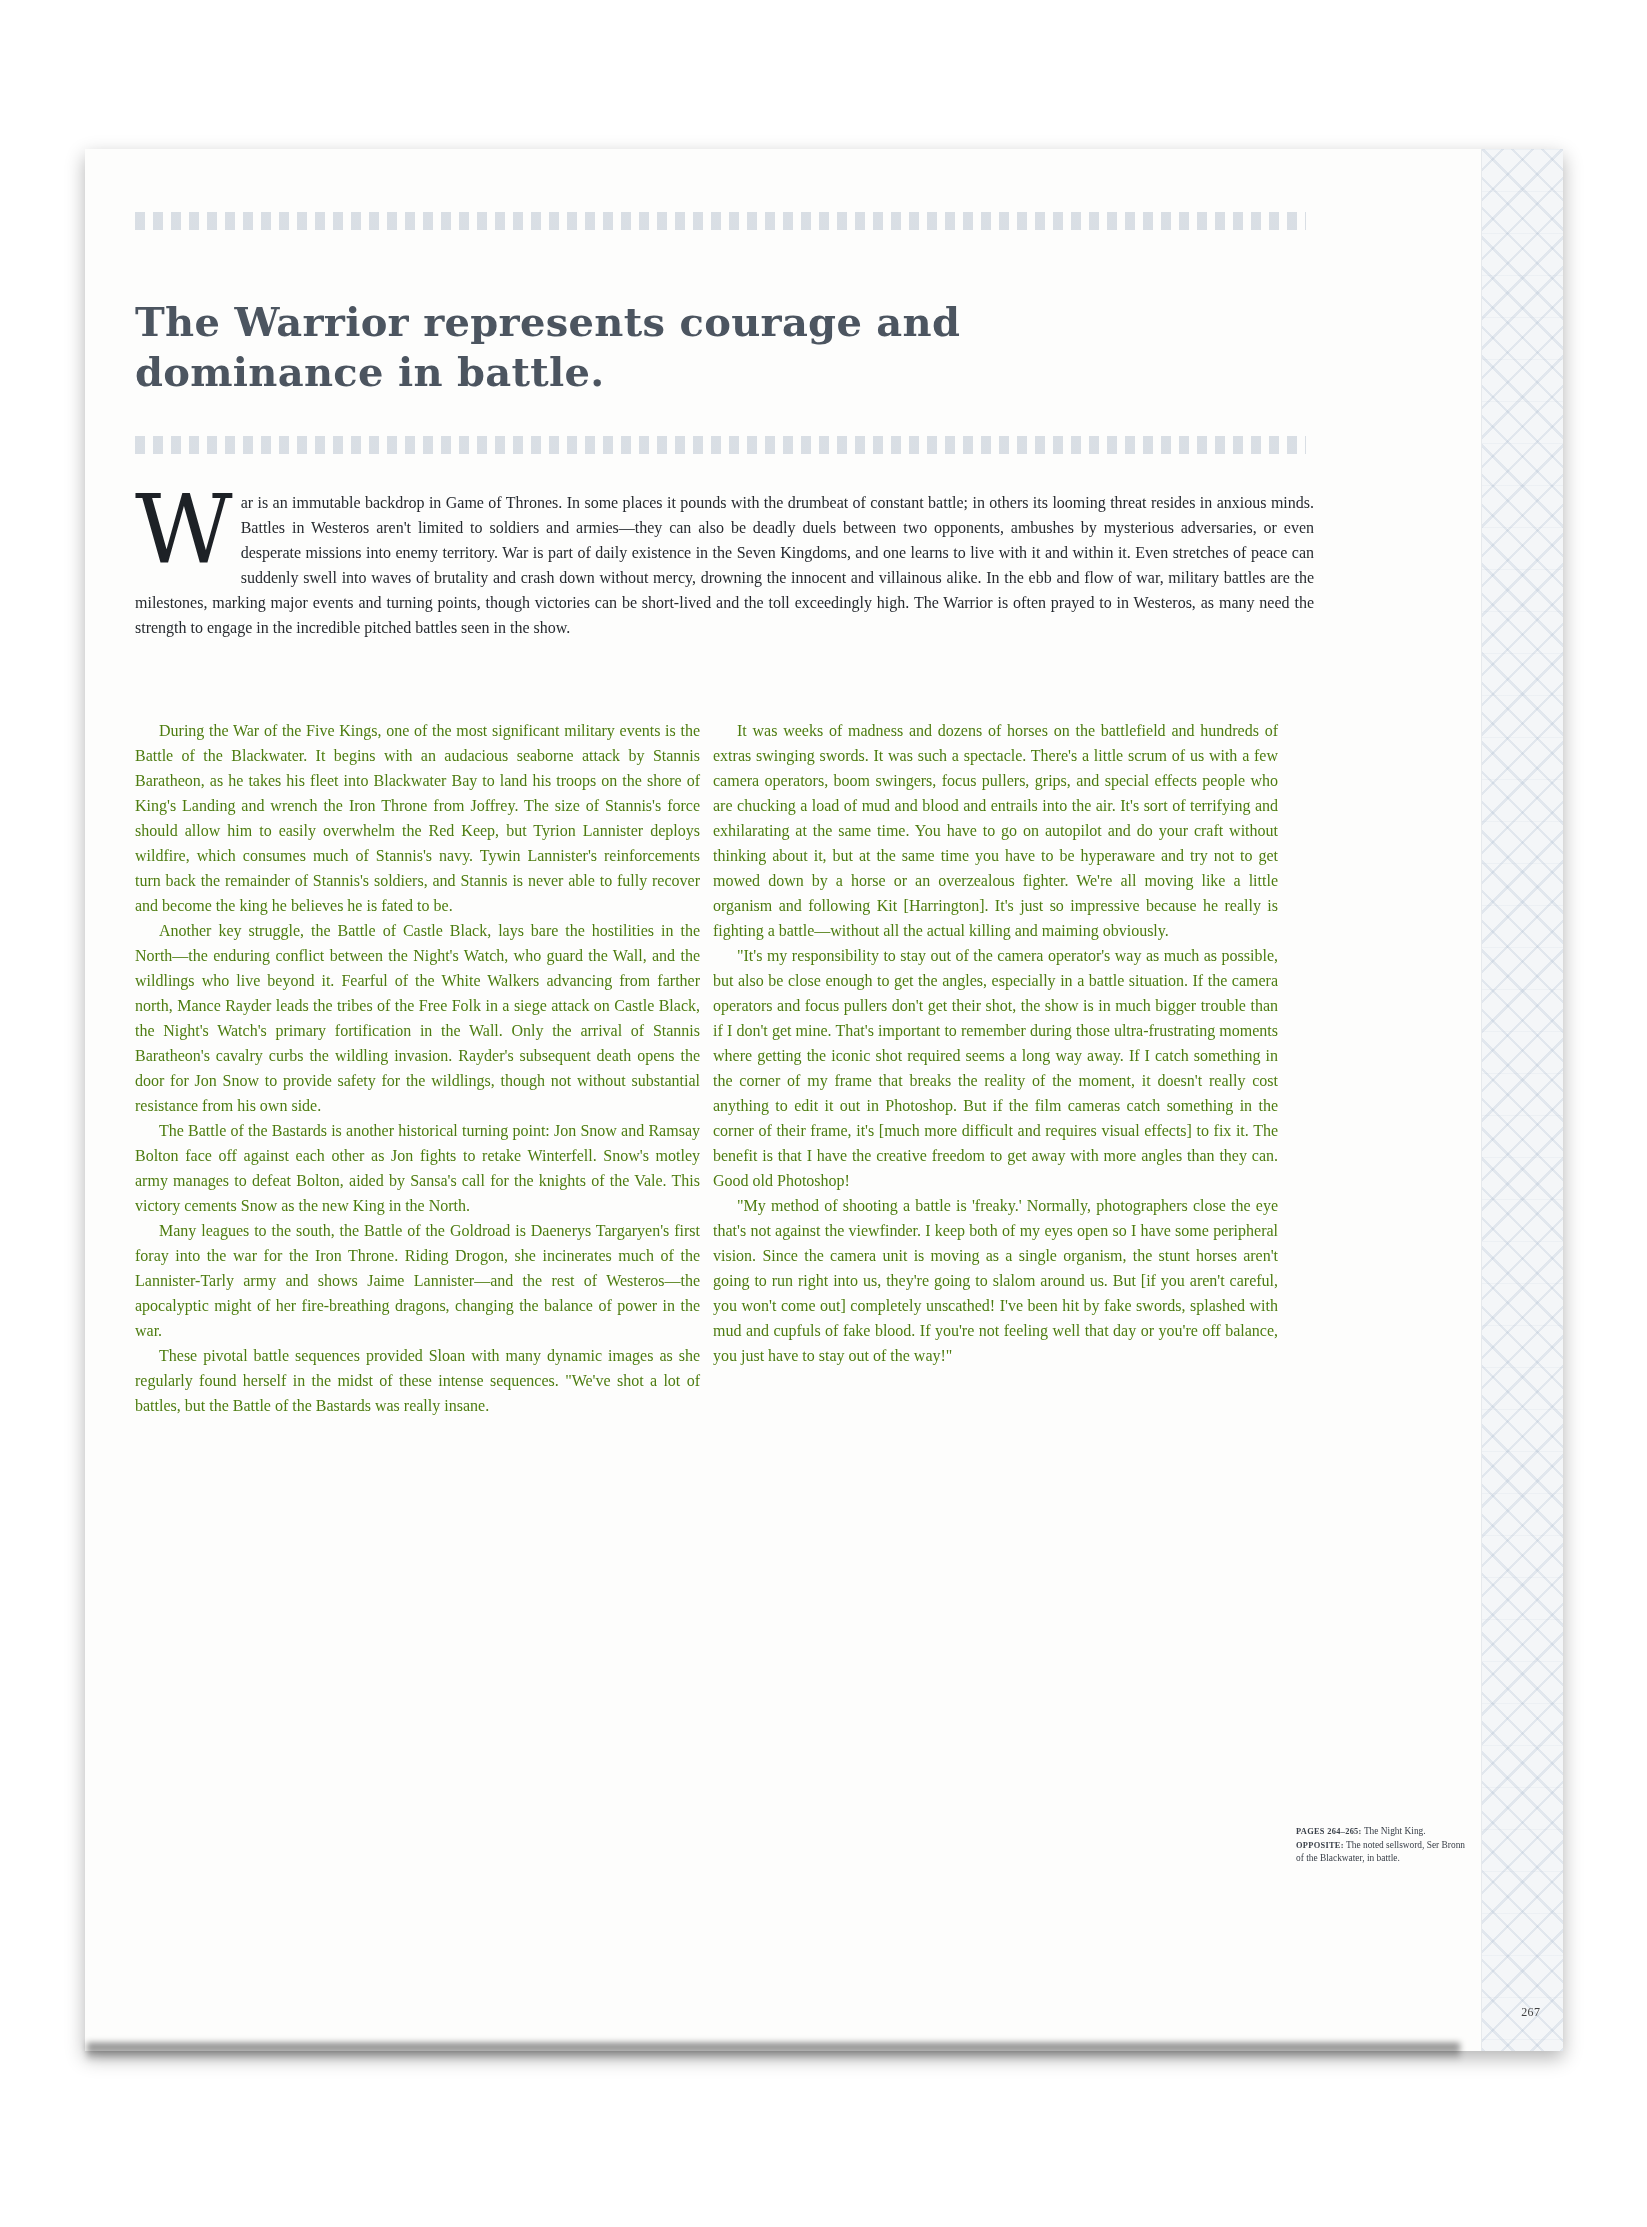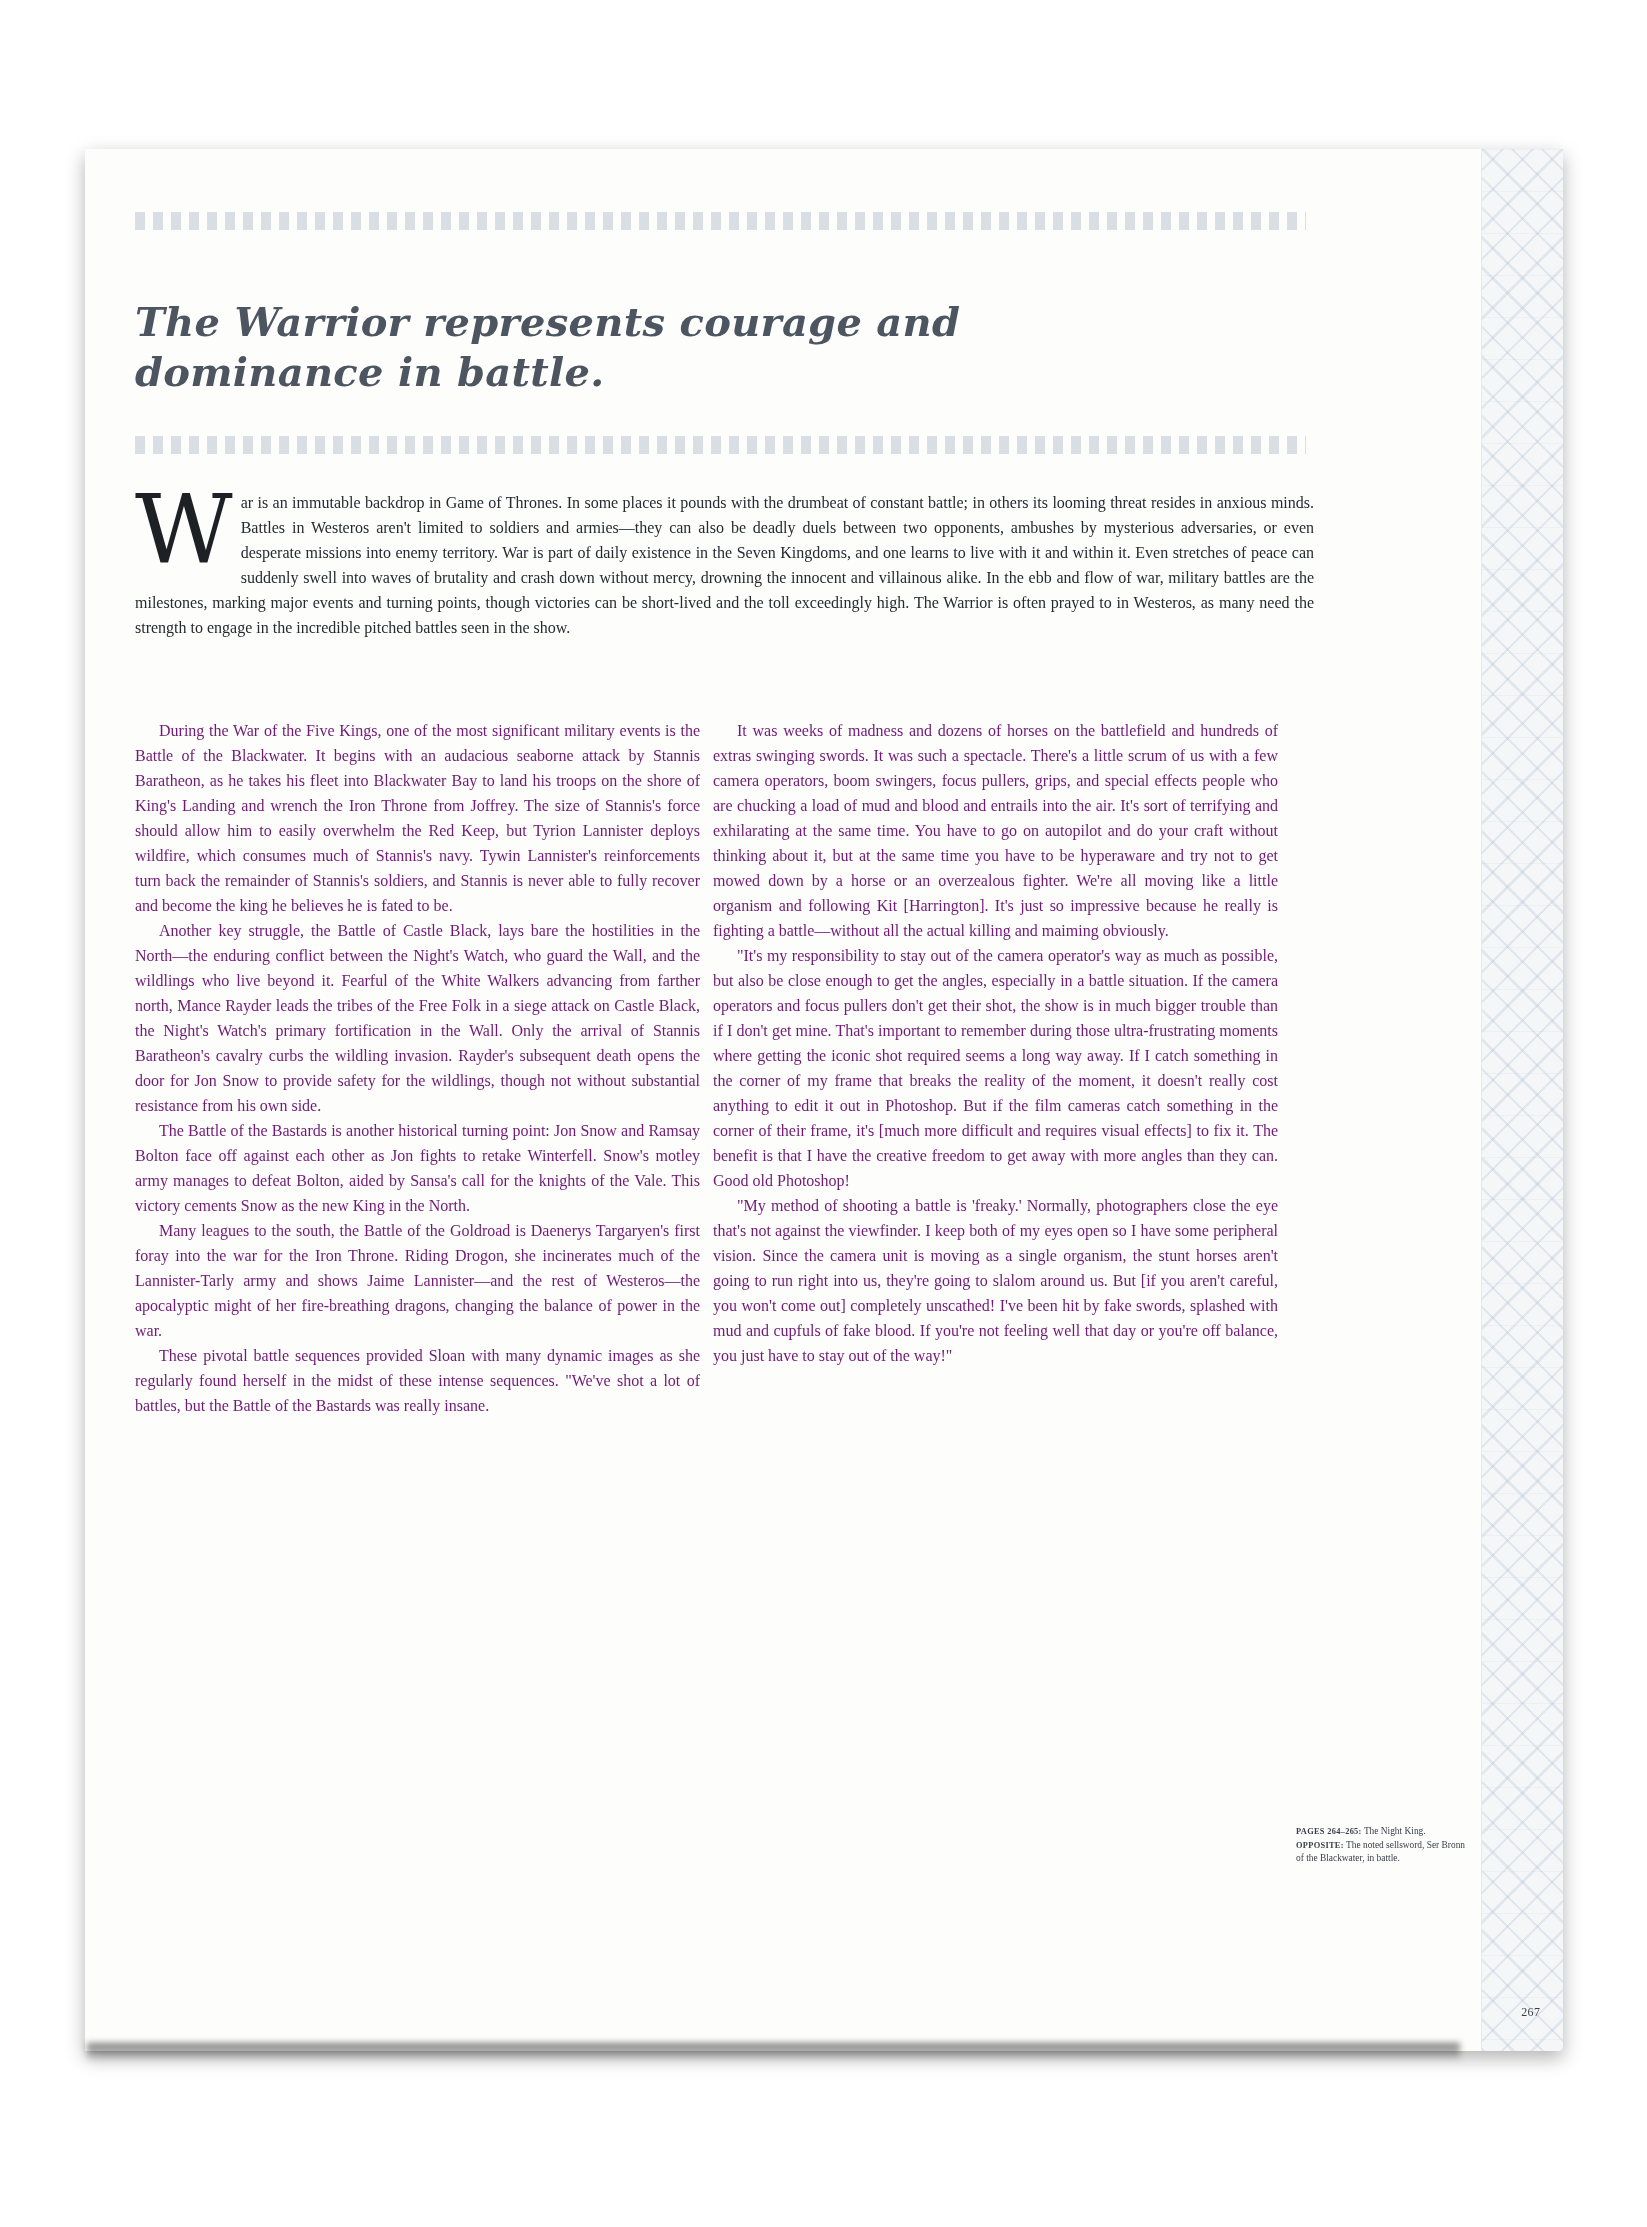--- a/index.html
+++ b/index.html
@@ -64,21 +64,20 @@
   }
   .rule-band.top { top: 63px; }
   .rule-band.bottom { top: 287px; }
 
   .headline {
     position: absolute;
     left: 50px;
     top: 121px;
     width: 969px;
     font-family: "DejaVu Serif", serif;
-    font-style: italic;
     font-size: 40px;
     line-height: 50px;
     color: #4c5560;
     letter-spacing: 0.3px;
   }
 
   
   .intro {
     position: absolute;
     left: 50px;
@@ -98,21 +97,21 @@
     padding: 3.2px 8px 0 0;
     color: #1d2126;
   }
 
   .col {
     position: absolute;
     top: 569px;
     width: 565px;
     font-size: 16px;
     line-height: 25px;
-    color: #701a75;
+    color: #4d7c0f;
     text-align: justify;
     hyphens: auto;
   }
   .col.left  { left: 50px; }
   .col.right { left: 628px; }
   .col p { margin: 0; text-indent: 24px; }
   .col p.first { text-indent: 24px; }
 
   
   .caption {

